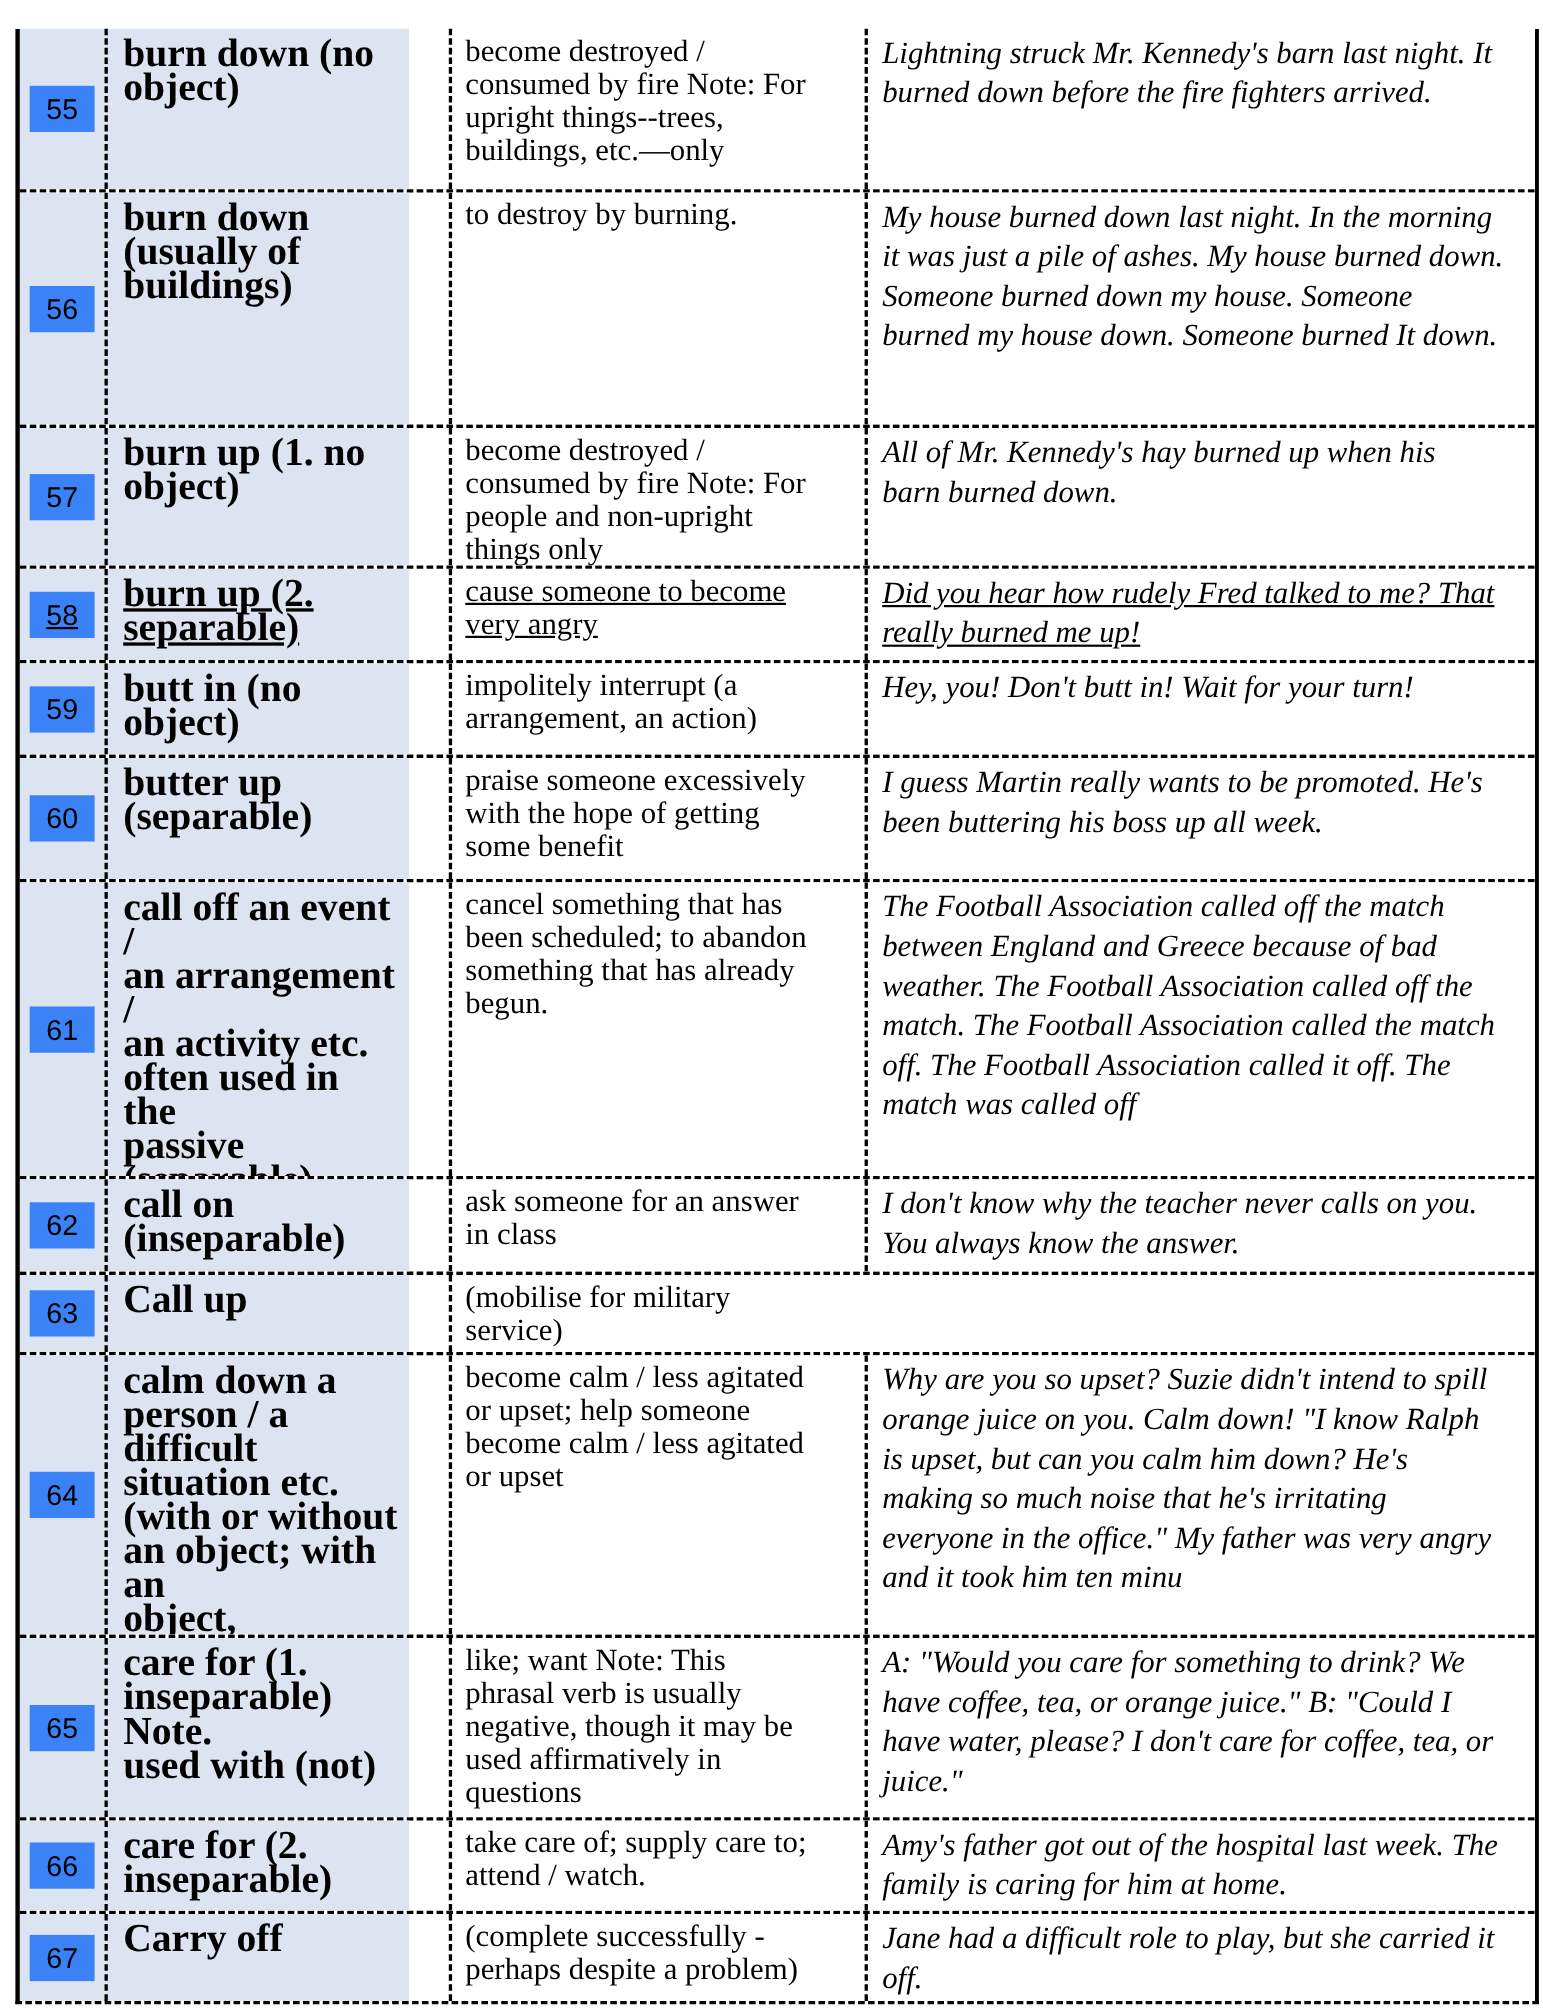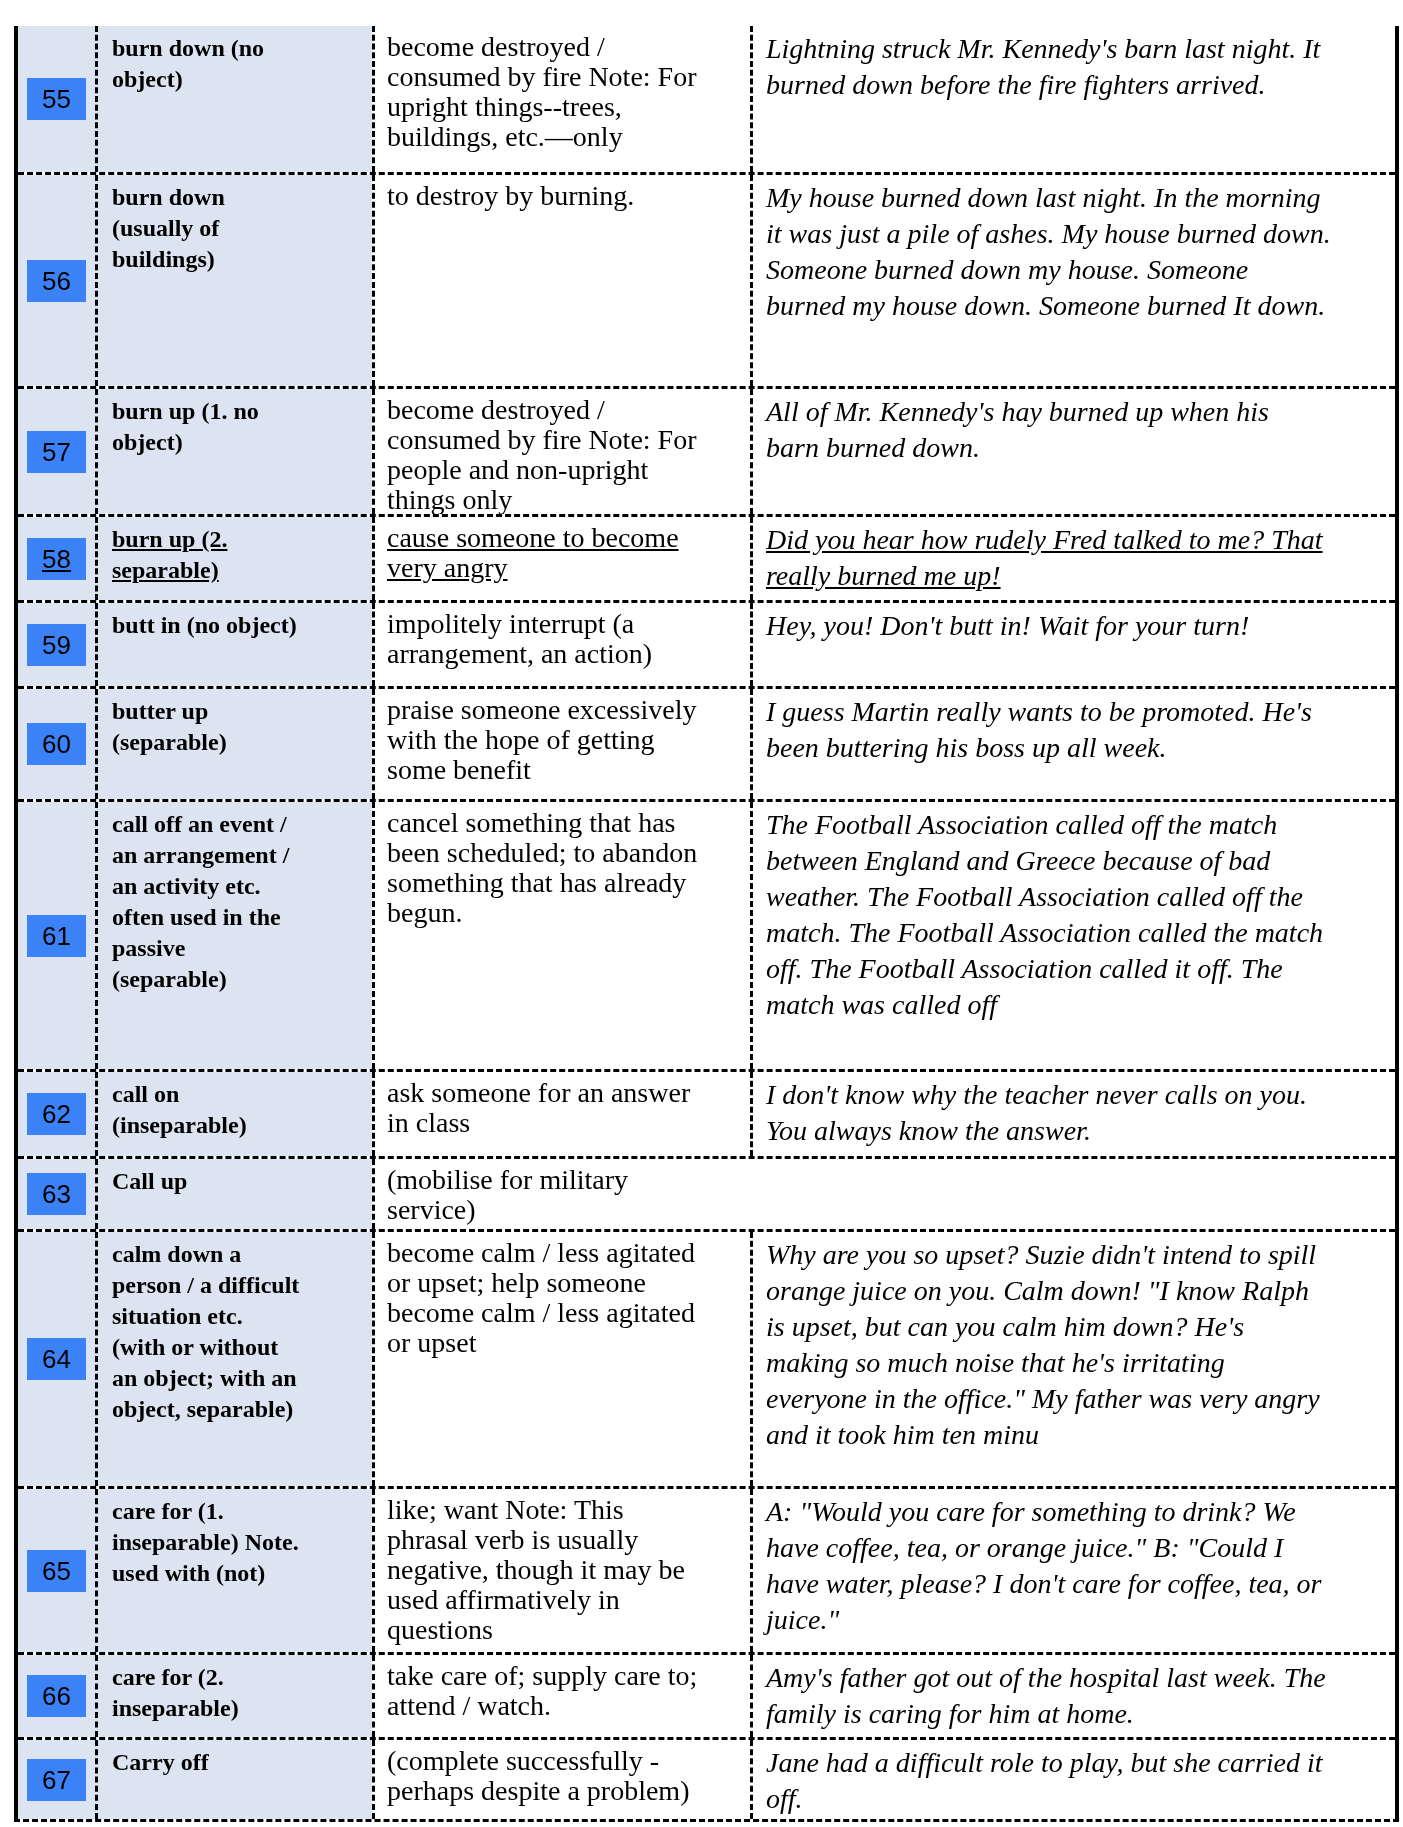--- a/index.html
+++ b/index.html
@@ -20,24 +20,24 @@
   .row:nth-child(7){height:270px;}
   .row:nth-child(8){height:87px;}
   .row:nth-child(9){height:73px;}
   .row:nth-child(10){height:257px;}
   .row:nth-child(11){height:166px;}
   .row:nth-child(12){height:85px;}
   .row:nth-child(13){height:82px;}
   .cell{box-sizing:border-box;overflow:hidden;flex:0 0 auto;}
   .cell + .cell{border-left:3px dashed #000;}
   .cell.n{width:77px;background:#dbe4f0;display:flex;align-items:center;justify-content:center;}
-  .cell.v{width:277px;background:#dbe4f0;font-weight:bold;font-size:24px;line-height:31px;
+  .cell.v{width:277px;background:#dbe4f0;font-weight:bold;font-size:36px;line-height:31px;
           padding:7px 8px 4px 14px;white-space:pre-wrap;}
   .cell.d{width:378px;background:#fff;font-size:28px;line-height:30px;
-          padding:6px 20px 4px 12px;white-space:pre-wrap;}
+          padding:6px 20px 4px 12px;white-space:pre-wrap;margin-left:36px;}
   .cell.e{flex:1 1 auto;background:#fff;font-style:italic;font-size:28px;line-height:36px;
           padding:5px 10px 4px 13px;white-space:pre-wrap;}
   .num{font-family:"Liberation Sans",sans-serif;font-size:26px;line-height:34px;
        background:#3b82f6;padding:4px 15px;}
 </style>
 </head>
 <body>
 
 <div class="table">
 

